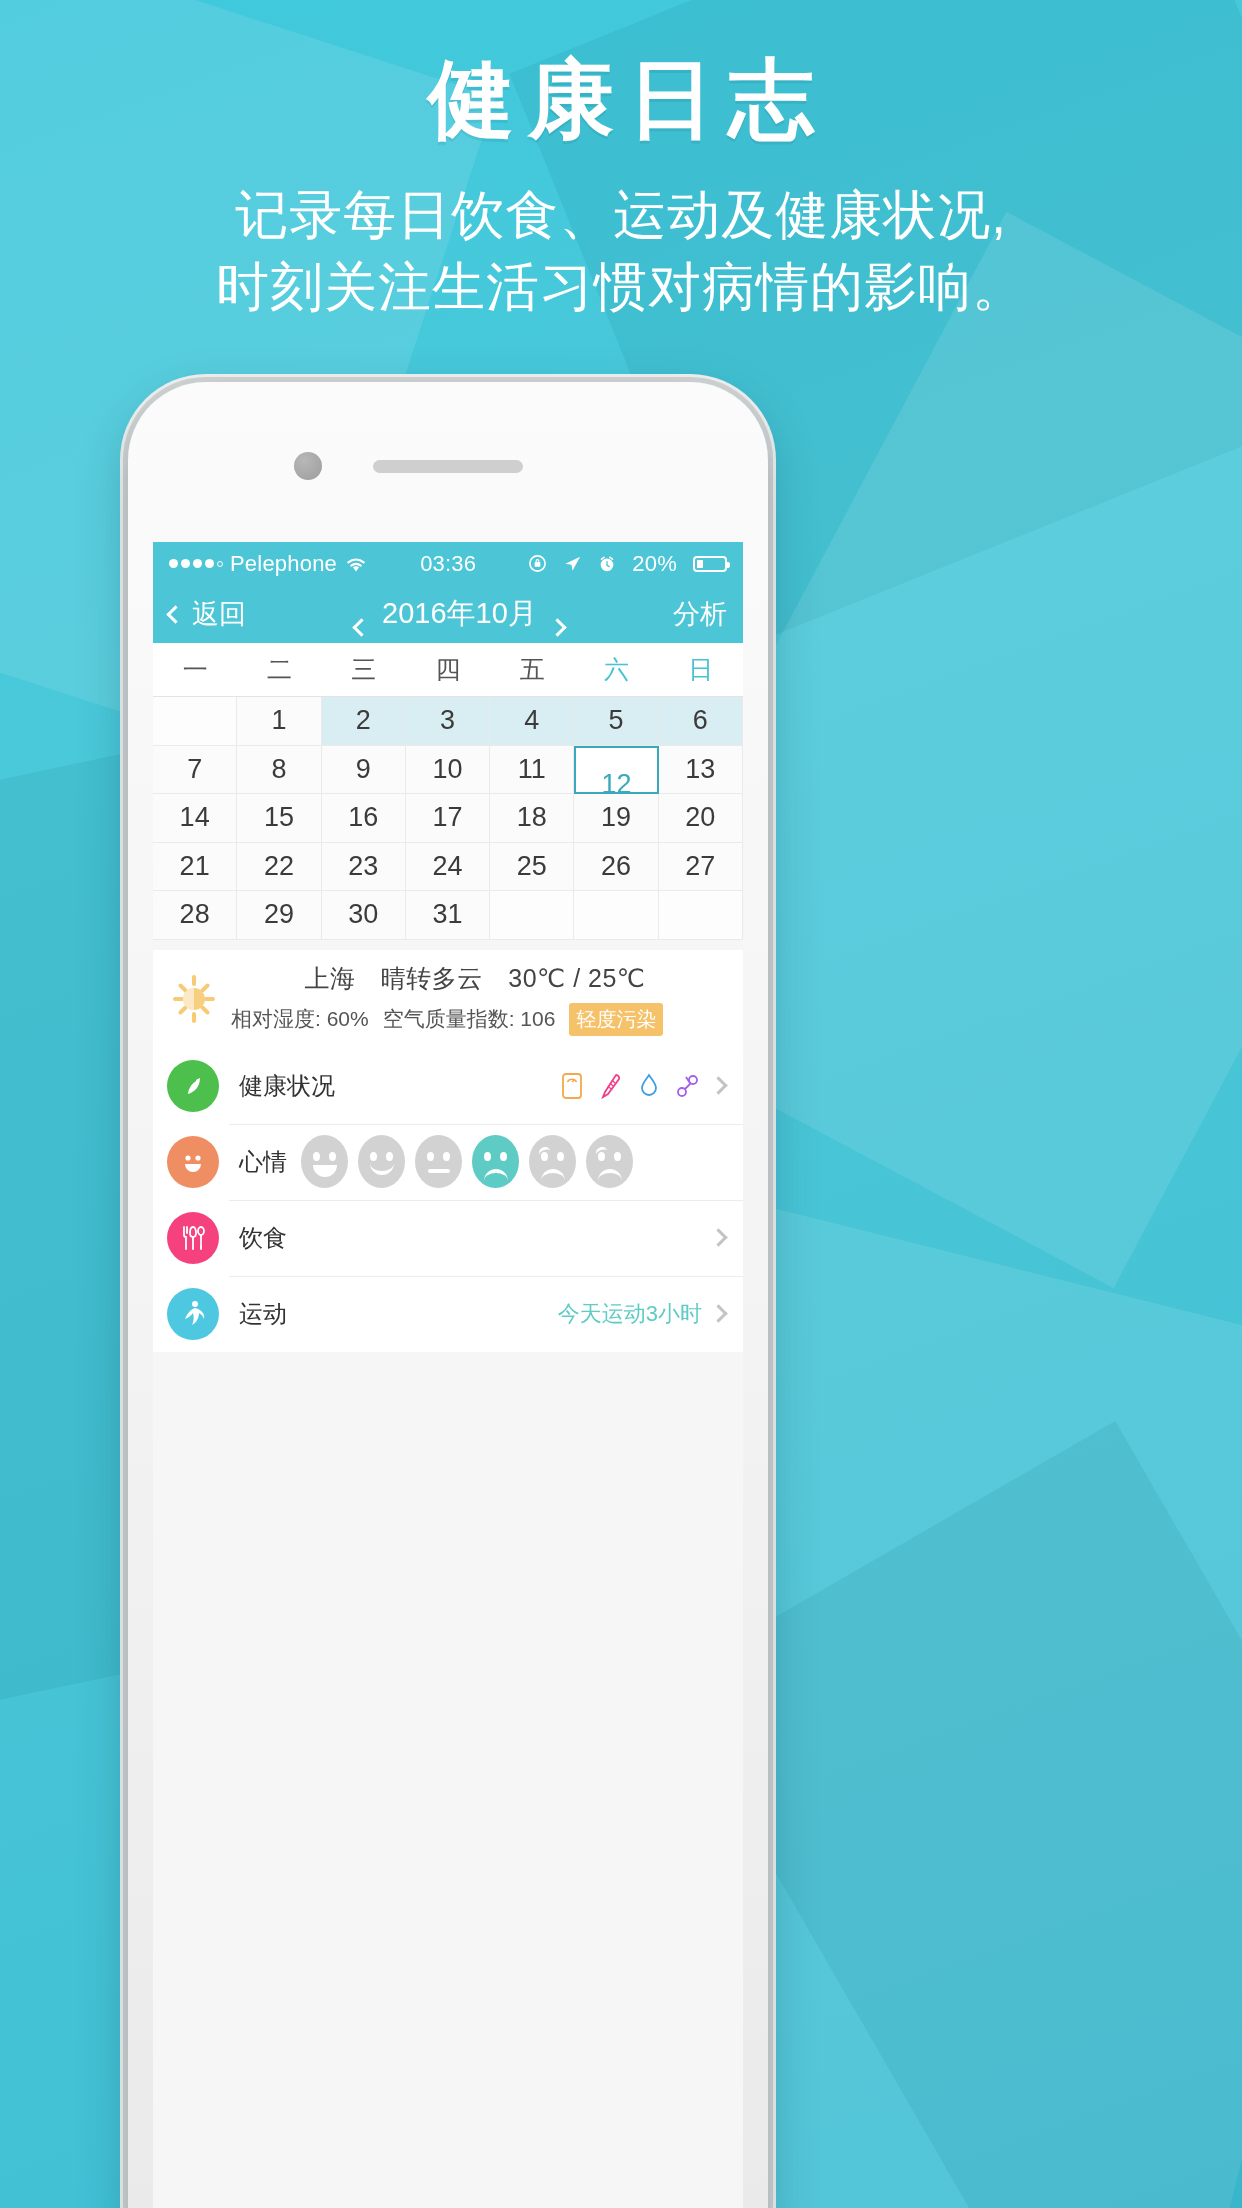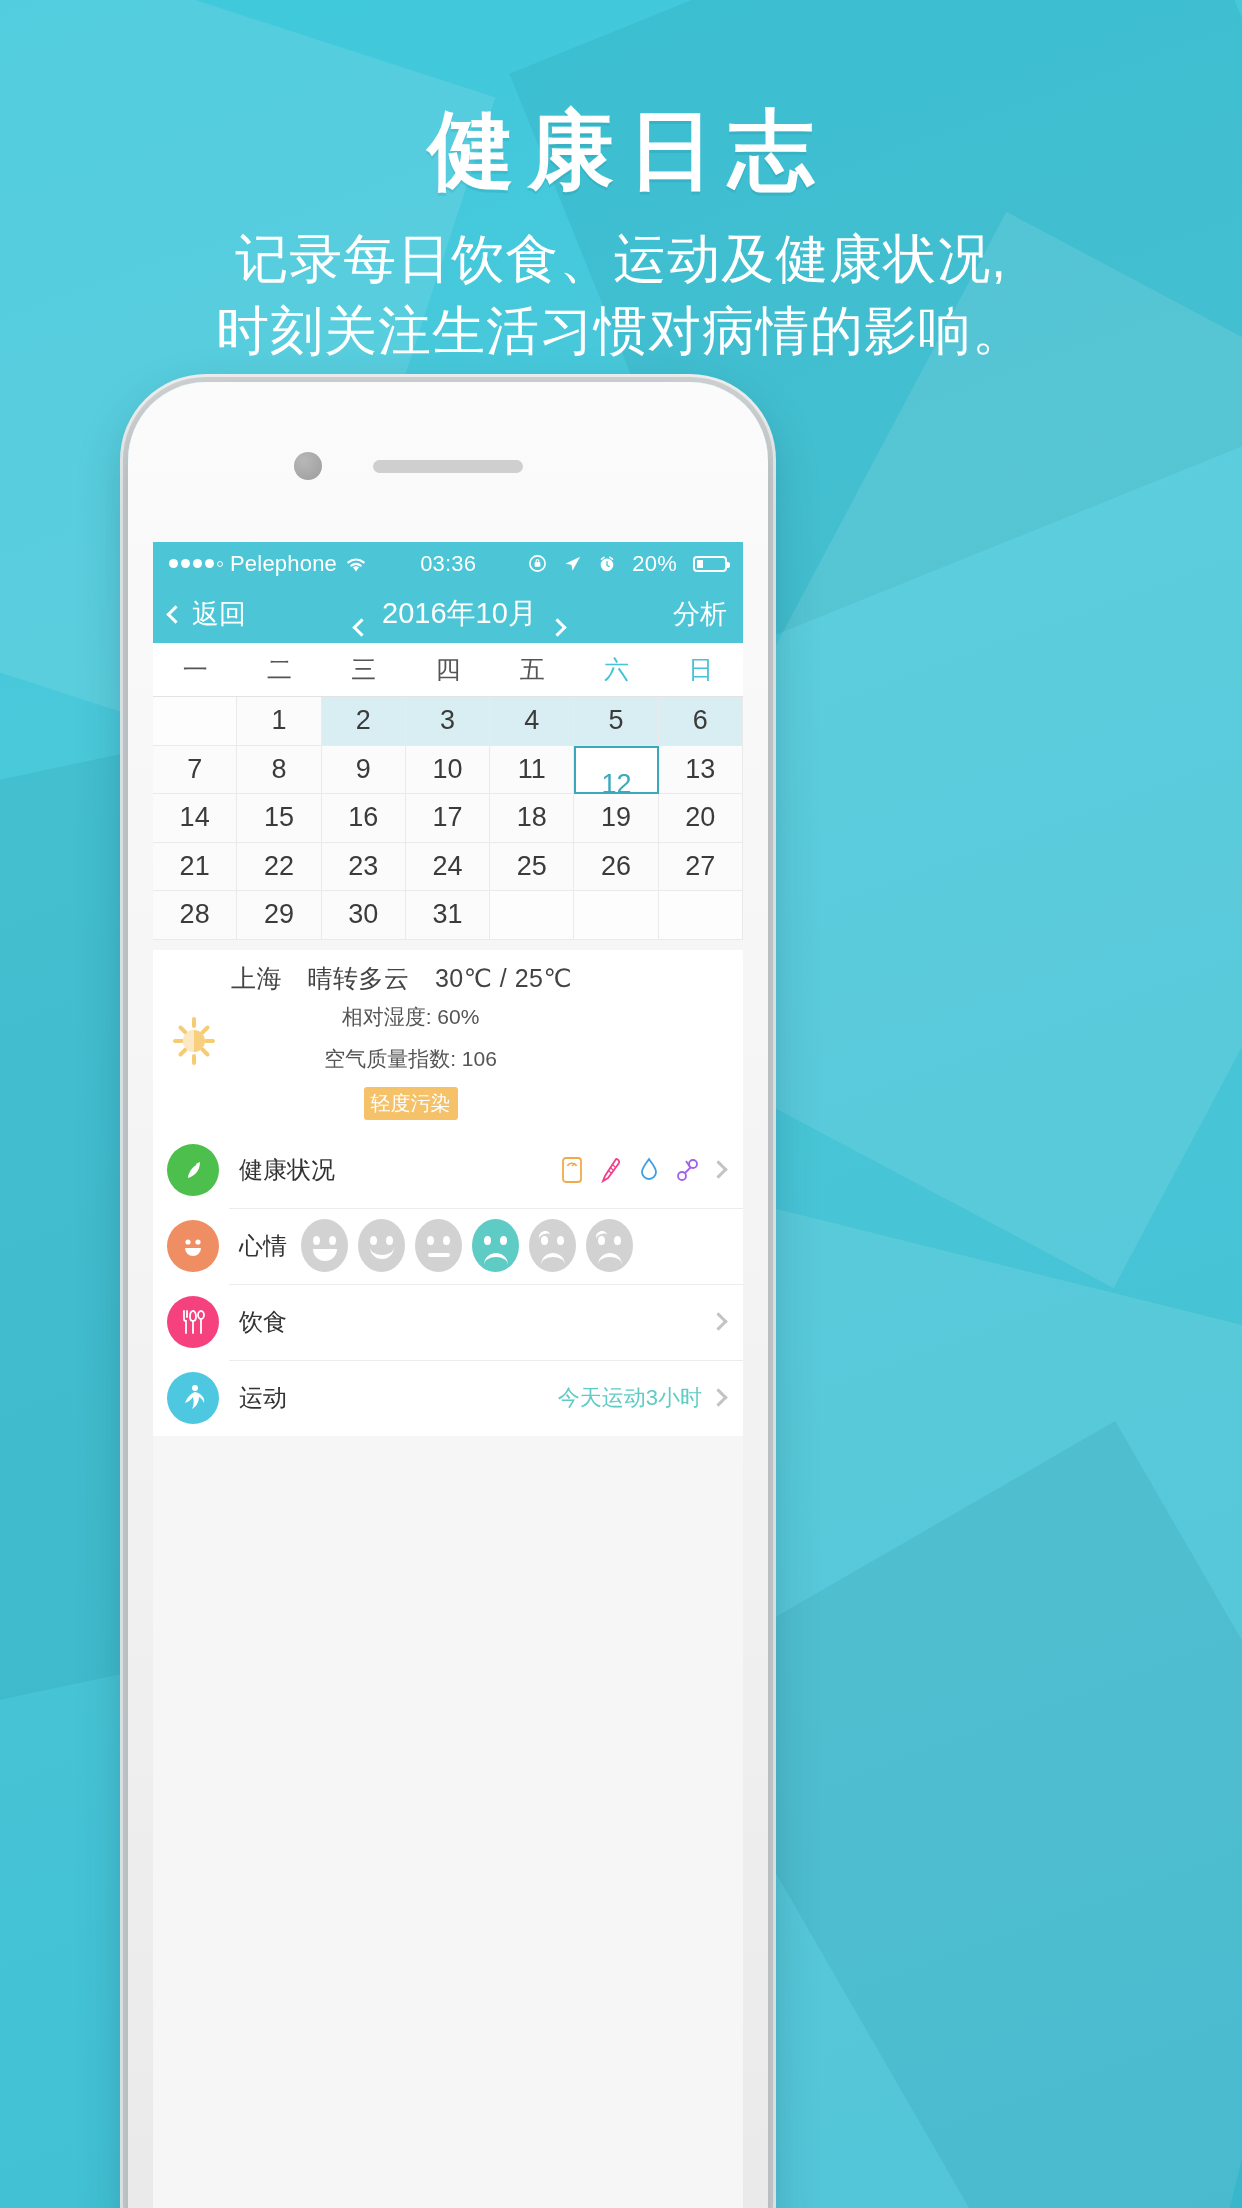--- a/index.html
+++ b/index.html
@@ -18,27 +18,28 @@
   }
   #bg .facet { position: absolute; opacity: .10; background: #ffffff; }
   #bg .facet.dark { background: #0b6e83; opacity: .10; }
 
   
   #hero {
     position: absolute; top: 0; left: 0; width: 1242px;
     text-align: center; color: #fff; z-index: 5;
   }
   #hero .title {
-    margin-top: 104px;
+    margin-top: 60px;
     font-size: 86px;
     font-weight: bold;
     letter-spacing: 14px;
     text-indent: 14px;
     line-height: 1.08;
     text-shadow: 0 3px 0 rgba(0,80,100,0.10);
+    font-family: Liberation Mono, monospace;
   }
   #hero .sub {
     margin-top: 28px;
     font-size: 53px;
     line-height: 1.28;
     letter-spacing: 1px;
     font-weight: 400;
   }
 
   
@@ -153,21 +154,21 @@
   .row-label { font-size: 24px; color: #333; flex: 0 0 auto; margin-left: 8px; }
   .row-spacer { flex: 1; }
   .row-value { font-size: 22px; color: #5ecbc4; margin-right: 10px; }
   .arrow { width: 13px; height: 13px; border-right: 3px solid #c3c3c3; border-bottom: 3px solid #c3c3c3; transform: rotate(-45deg); margin-right: 4px; }
 
   
   .weather { display: flex; align-items: center; padding: 12px 14px; min-height: 78px; background: #fff; }
   .weather-txt { margin-left: 10px; }
   .w-line1 { font-size: 25px; color: #444; letter-spacing: .5px; }
   .w-line1 span { margin-right: 18px; }
-  .w-line2 { font-size: 21px; color: #555; margin-top: 8px; display: flex; align-items: center; gap: 14px; flex-direction: column; }
+  .w-line2 { font-size: 21px; color: #555; margin-top: 8px; display: flex; align-items: center; gap: 14px; }
   .aqi-badge { background: #f5c169; color: #fff; font-size: 20px; padding: 3px 7px; border-radius: 3px; }
 
   
   .hicons { display: flex; align-items: center; gap: 17px; margin-right: 12px; }
   .hicons svg { display: block; }
 
   
   .faces { display: flex; align-items: center; gap: 10px; margin-left: 14px; }
   .face { width: 47px; height: 53px; border-radius: 50%; background: #d2d2d2; position: relative; }
   .face.sel { background: #5ecbc4; }

